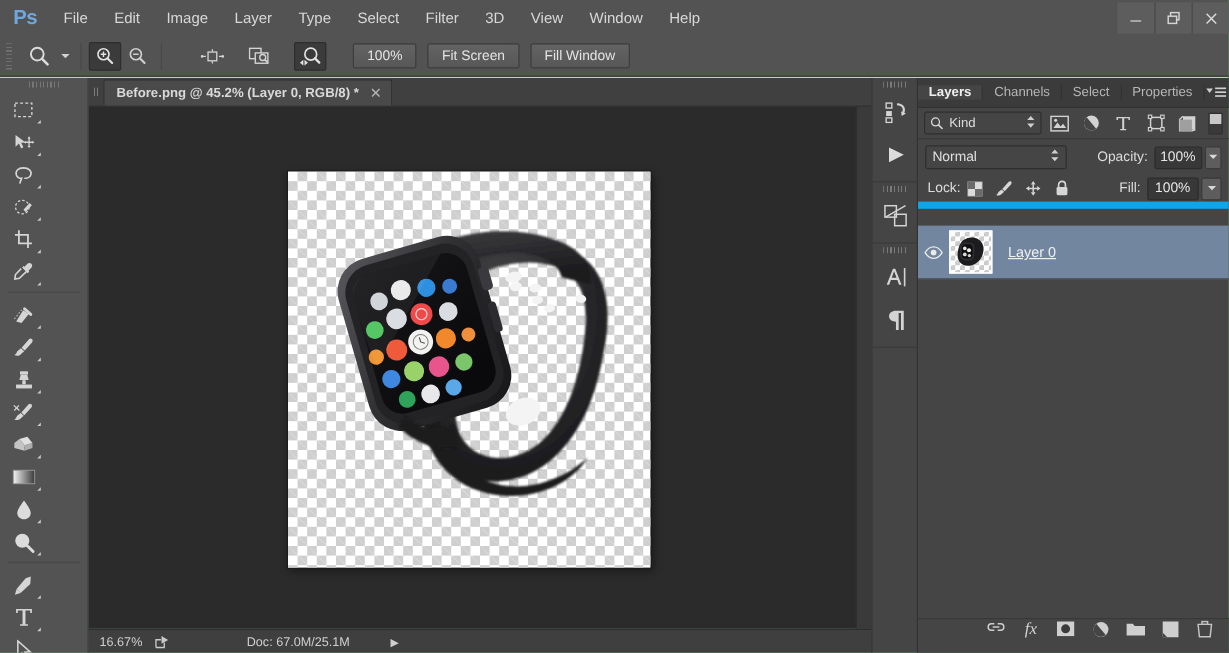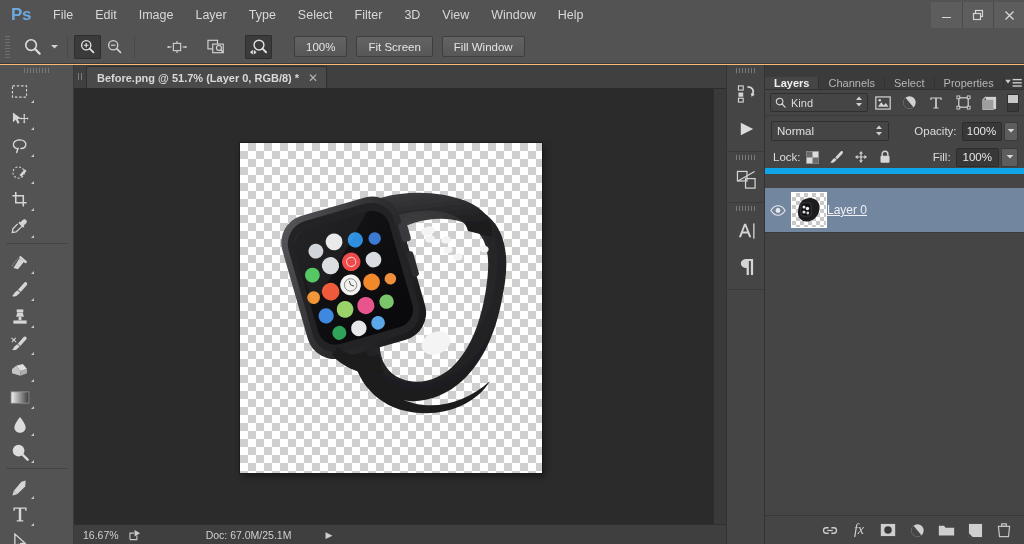--- a/index.html
+++ b/index.html
@@ -6,21 +6,21 @@
   html, body {
     width: 1024px; height: 544px;
     overflow: hidden;
     background: #1e1e1e;
     font-family: "Liberation Sans", sans-serif;
     -webkit-font-smoothing: antialiased;
   }
   .app {
     position: relative;
     width: 1024px; height: 544px;
-    background: #fdba74;
+    background: #86efac;
   }
 
   
   .menubar {
     position: absolute; left: 0; top: 0;
     width: 1024px; height: 30px;
     background: #535353;
     display: flex; align-items: center;
   }
   .ps-logo {
@@ -220,21 +220,21 @@
   }
 
   
   .panel {
     position: absolute; left: 765px; top: 65px;
     width: 259px; height: 479px;
     background: #454545;
   }
   .panel-tabs {
     height: 25px; background: #3b3b3b;
-    display: flex; align-items: flex-end;
+    display: flex; align-items: center;
     border-bottom: 1px solid #323232;
   }
   .ptab {
     padding: 0 9px; display: flex; align-items: center;
     color: #b6b6b6; font-size: 11px;
     border-right: 1px solid #323232;
   }
   .ptab.active { background: #454545; color: #efefef; font-weight: bold; }
   .ptab-menu {
     margin-left: auto; width: 26px;
@@ -315,32 +315,32 @@
     border: 1px solid #ffffff;
     background-color: #ffffff;
     background-image:
       linear-gradient(45deg, #c9c9c9 25%, transparent 25%, transparent 75%, #c9c9c9 75%),
       linear-gradient(45deg, #c9c9c9 25%, transparent 25%, transparent 75%, #c9c9c9 75%);
     background-size: 8px 8px;
     background-position: 0 0, 4px 4px;
     position: relative; overflow: hidden;
     flex: 0 0 auto;
   }
-  .layername { color: #f0f0f0; font-size: 12px; text-decoration: underline; }
+  .layername { margin-left: 13px; color: #f0f0f0; font-size: 12px; text-decoration: underline; }
 
   .panel-footer {
     position: absolute; left: 0; bottom: 0; width: 259px; height: 29px;
     background: #454545;
     border-top: 1px solid #383838;
     display: flex; align-items: center; justify-content: flex-end;
     padding-right: 6px; gap: 1px;
   }
   .pf-btn {
     width: 28px; height: 26px;
-    display: flex; align-items: center; justify-content: center;
+    display: flex; align-items: flex-start; justify-content: center;
     color: #cdcdcd;
   }
 </style>
 </head>
 <body>
 
 <div class="app">
 
   <div class="menubar">
     <div class="ps-logo">Ps</div>
@@ -592,21 +592,21 @@
 
     </div>
 
   </div>
 
   <div class="tabstrip">
     <div class="tab-grip">
         <i></i>
       </div>
     <div class="doctab">
-      <span>Before.png @ 51.7% (Layer 0, RGB/8) *</span>
+      <span>Before.png @ 45.2% (Layer 0, RGB/8) *</span>
       <span class="closex">✕</span>
     </div>
   </div>
 
   <div class="canvaswrap">
     <div class="artboard">
       <svg width="302" height="330" viewBox="0 0 302 330">
         <defs>
           <radialGradient id="bandG" cx="40%" cy="30%" r="80%">
             <stop offset="0%" stop-color="#4a4a4c"></stop>

